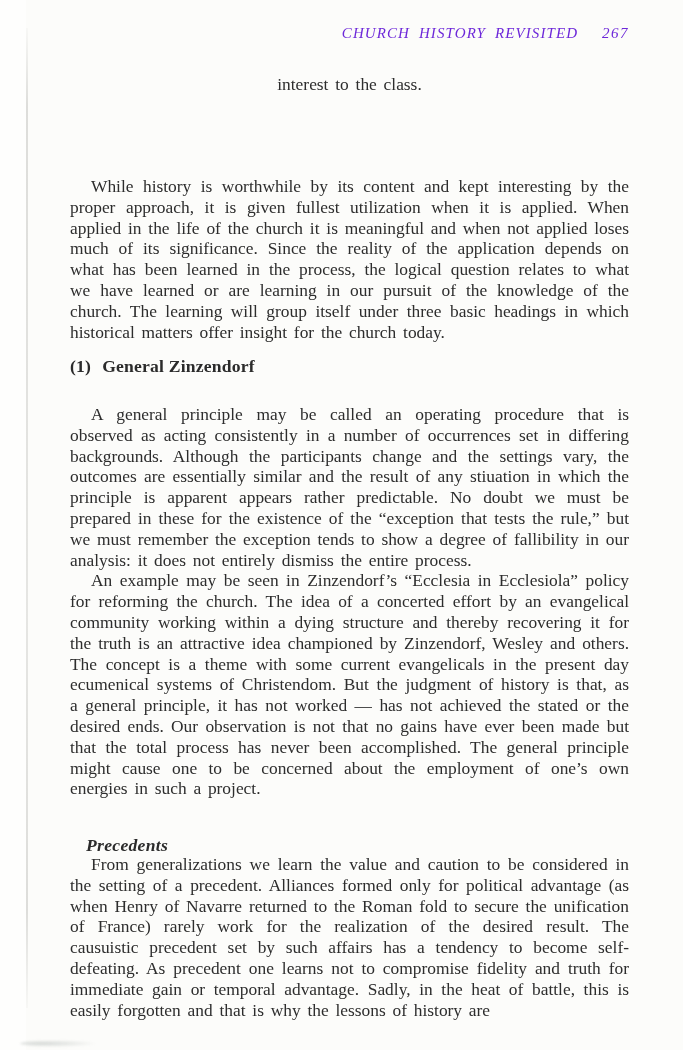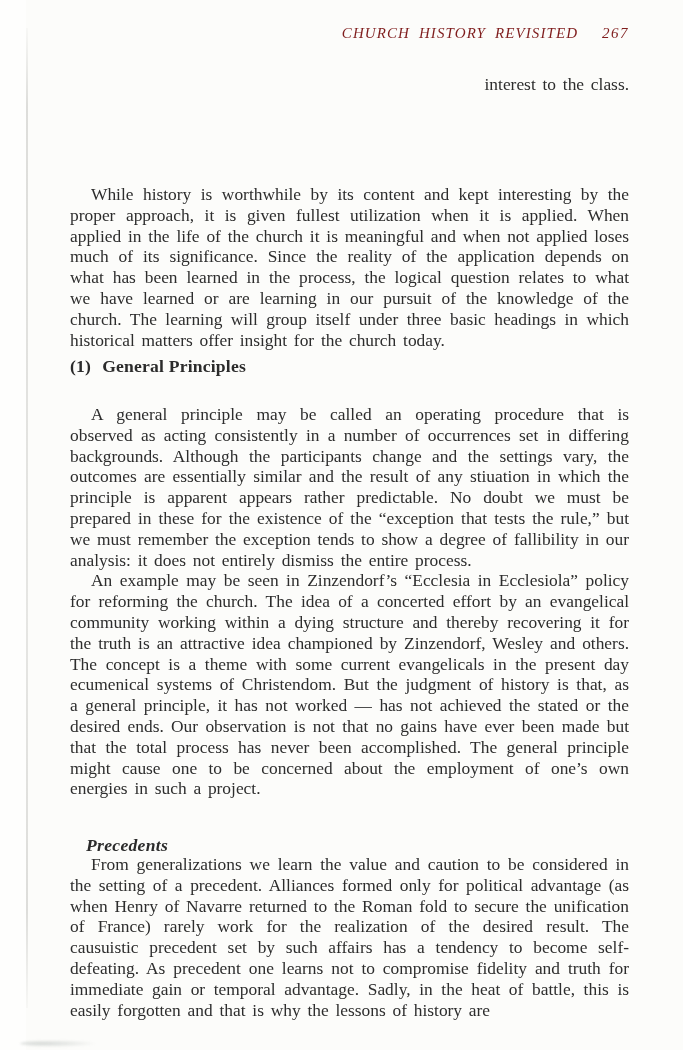--- a/index.html
+++ b/index.html
@@ -51,51 +51,51 @@
 
   .col { position: absolute; left: 70px; width: 559px; }
 
   .running-head {
     top: 25px;
     text-align: right;
     font-style: italic;
     font-size: 15px;
     letter-spacing: 1.1px;
     word-spacing: 4px;
-    color: #7f1d1d;
+    color: #6d28d9;
     white-space: nowrap;
   }
   .running-head .rh-page {
     margin-left: 15px;
     letter-spacing: 1.5px;
   }
 
   .body-text {
     margin: 0;
     font-size: 17.4px;
     line-height: 20.8px;
     text-align: justify;
     word-spacing: 0.14em;
     color: #2d2d2d;
   }
   .indent { text-indent: 21px; }
 
-  .orphan-line { top: 74px; text-align: right; }
+  .orphan-line { top: 74px; text-align: center; }
 
   .h-main {
     top: 130px;
     margin: 0;
     font-size: 17.6px;
     font-weight: bold;
     letter-spacing: 0.4px;
     word-spacing: 1px;
     color: #2b2b2b;
   }
 
-  .p-intro { top: 184px; }
+  .p-intro { top: 176px; }
 
   .h-sub {
     top: 356px;
     margin: 0;
     font-size: 17.6px;
     font-weight: bold;
     letter-spacing: 0.2px;
     color: #2b2b2b;
   }
   .h-sub .num { margin-right: 11px; }
@@ -127,21 +127,21 @@
     <span class="rh-title">CHURCH HISTORY REVISITED</span>
     <span class="rh-page">267</span>
   </div>
 
   <p class="col body-text orphan-line">interest to the class.</p>
 
 
   <p class="col body-text indent p-intro">While history is worthwhile by its content and kept interesting by the proper approach, it is given fullest utilization when it is applied. When applied in the life of the church it is meaningful and when not applied loses much of its significance. Since the reality of the application depends on what has been learned in the process, the logical question relates to what we have learned or are learning in our pursuit of the knowledge of the church. The learning will group itself under three basic headings in which historical matters offer insight for the church today.</p>
 
   <h2 class="col h-sub">
-    <span class="num">(1)</span><span>General Principles</span>
+    <span class="num">(1)</span><span>General Zinzendorf</span>
   </h2>
 
   <div class="col gp-block">
     <p class="body-text indent">A general principle may be called an operating procedure that is observed as acting consistently in a number of occurrences set in differing backgrounds. Although the participants change and the settings vary, the outcomes are essentially similar and the result of any stiuation in which the principle is apparent appears rather predictable. No doubt we must be prepared in these for the existence of the “exception that tests the rule,” but we must remember the exception tends to show a degree of fallibility in our analysis: it does not entirely dismiss the entire process.</p>
     <p class="body-text indent">An example may be seen in Zinzendorf’s “Ecclesia in Ecclesiola” policy for reforming the church. The idea of a concerted effort by an evangelical community working within a dying structure and thereby recovering it for the truth is an attractive idea championed by Zinzendorf, Wesley and others. The concept is a theme with some current evangelicals in the present day ecumenical systems of Christendom. But the judgment of history is that, as a general principle, it has not worked — has not achieved the stated or the desired ends. Our observation is not that no gains have ever been made but that the total process has never been accomplished. The general principle might cause one to be concerned about the employment of one’s own energies in such a project.</p>
   </div>
 
   <h3 class="col h-precedents">Precedents</h3>
 
   <p class="col body-text indent p-precedents">From generalizations we learn the value and caution to be considered in the setting of a precedent. Alliances formed only for political advantage (as when Henry of Navarre returned to the Roman fold to secure the unification of France) rarely work for the realization of the desired result. The causuistic precedent set by such affairs has a tendency to become self-defeating. As precedent one learns not to compromise fidelity and truth for immediate gain or temporal advantage. Sadly, in the heat of battle, this is easily forgotten and that is why the lessons of history are</p>

